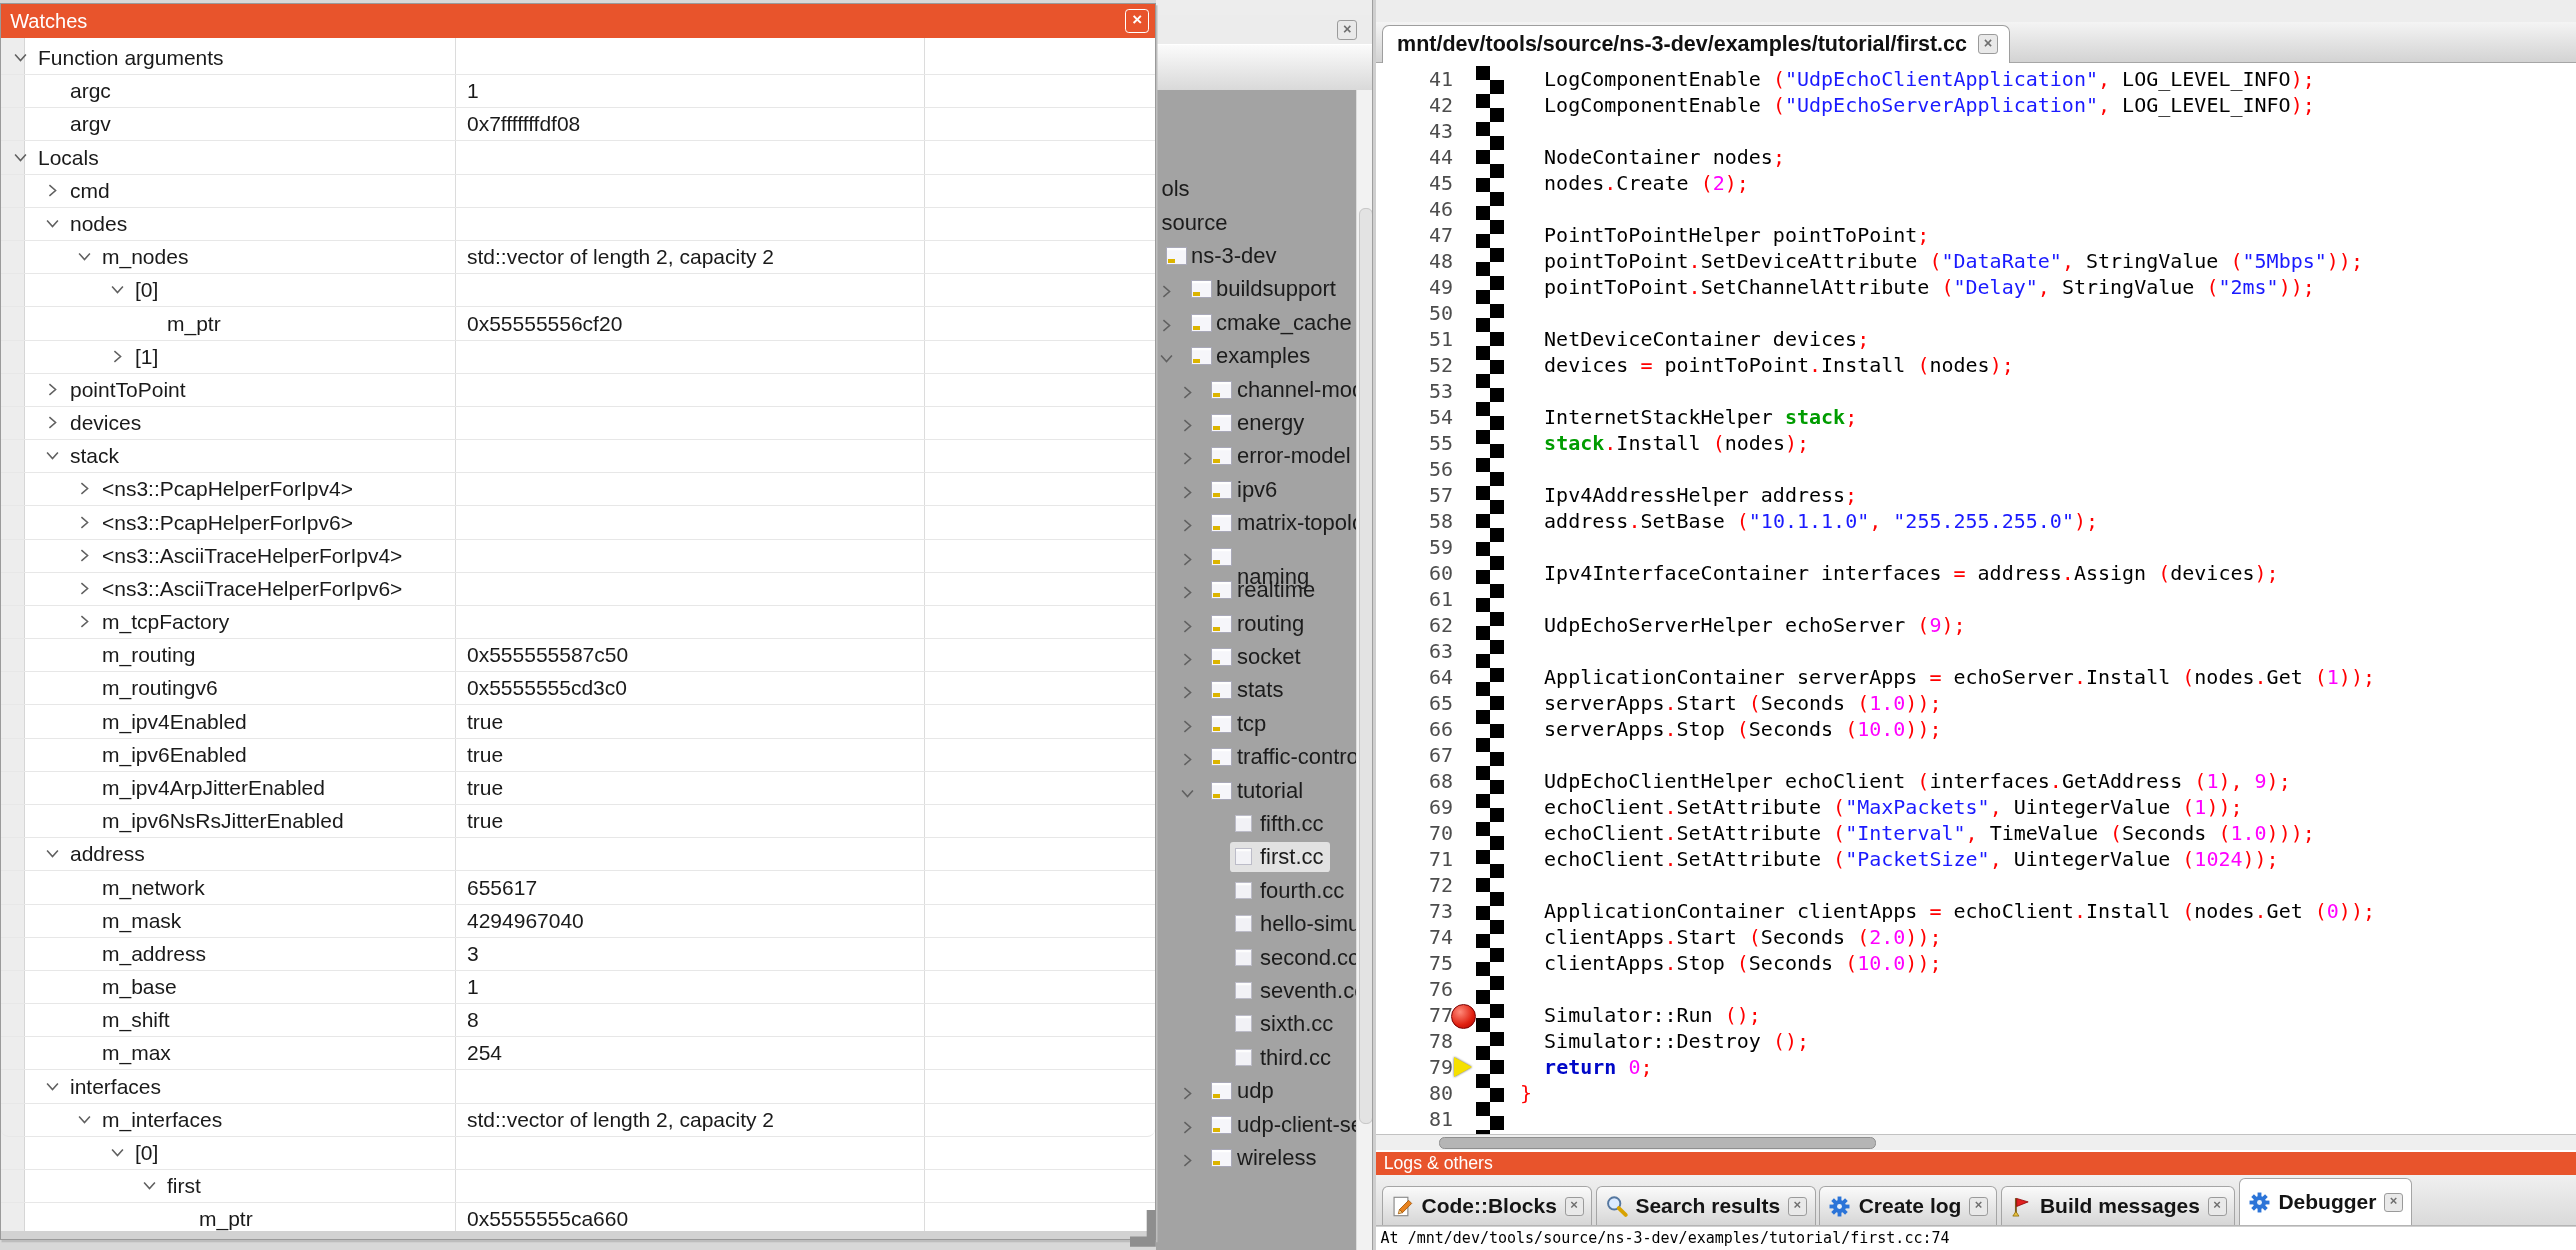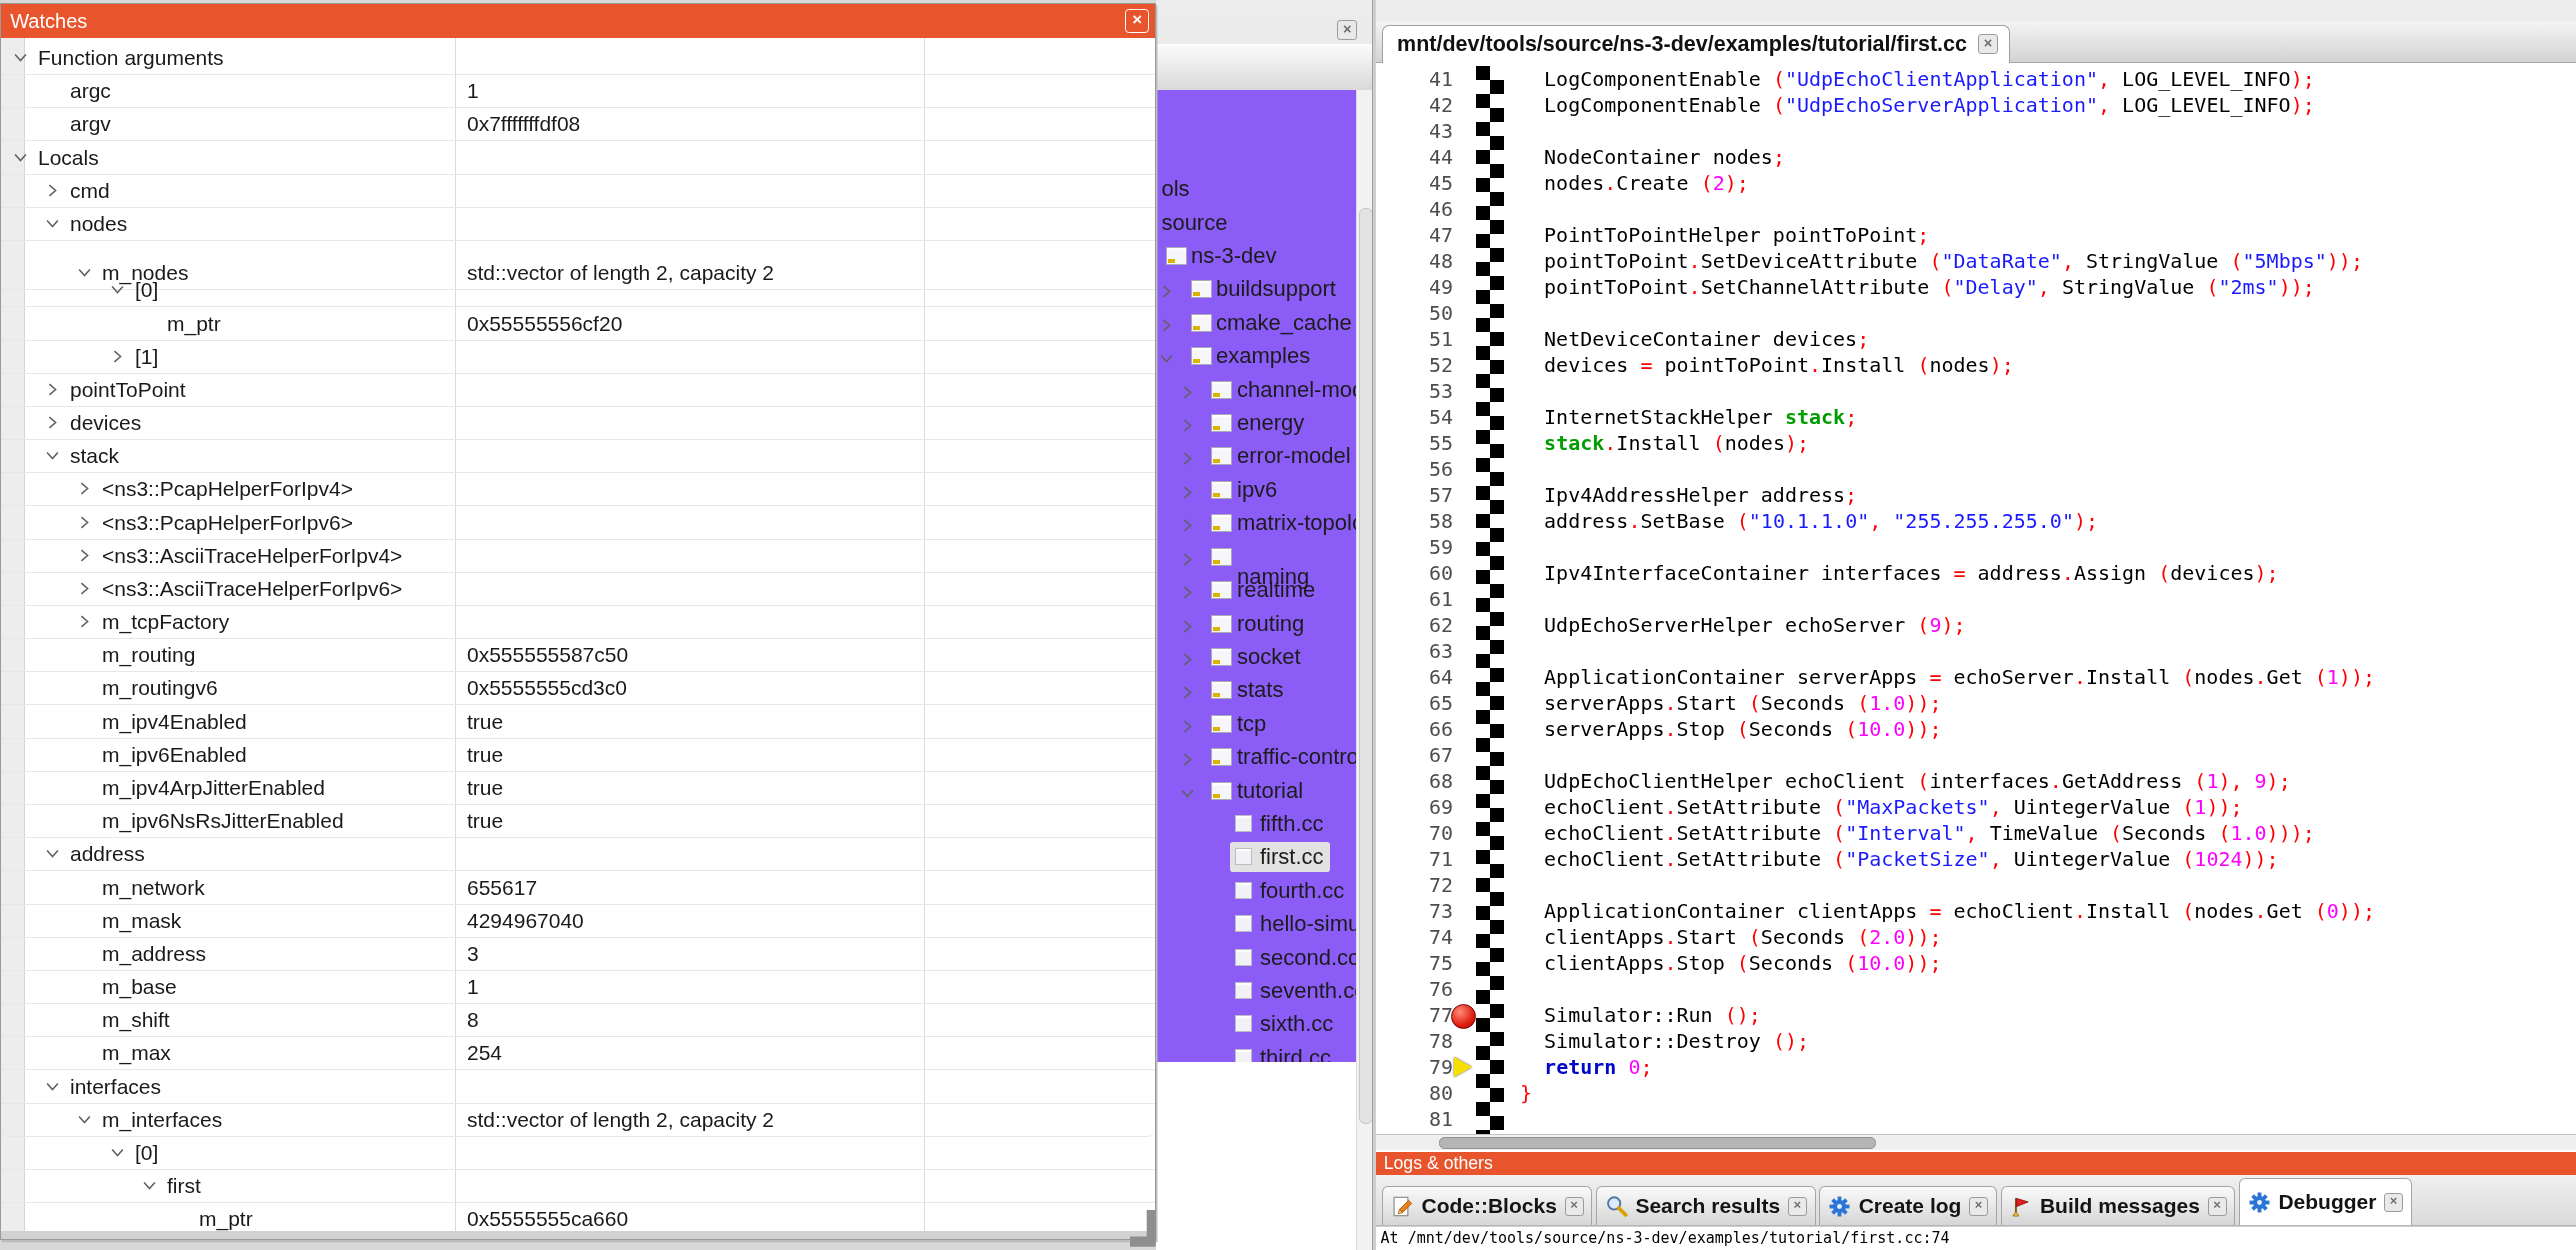--- a/index.html
+++ b/index.html
@@ -6,21 +6,21 @@
   #screen{position:relative;width:2576px;height:1250px;overflow:hidden;background:#d8d8d8;}
   .abs{position:absolute;}
 
   
   #mid-panel{left:1156px;top:0;width:220px;height:1250px;background:#ffffff;}
   #mid-top{left:0;top:0;width:220px;height:15.4px;background:#ededed;}
   #mid-hdr1{left:0;top:15.4px;width:220px;height:29px;background:#ececec;}
   #mid-hdr2{left:0;top:45px;width:220px;height:45px;background:linear-gradient(#fbfbfb,#d9d9d9);border-bottom:1.5px solid #a9a9a9;box-shadow:0 2.3px 0 #f3f3f3;}
   .xbox{display:inline-block;width:18.4px;height:18.4px;border:1.5px solid #9a9a9a;border-radius:3.1px;background:#e9e9e9;color:#6f6f6f;font-weight:bold;font-size:14.6px;line-height:17px;text-align:center;}
   #mid-close{left:181px;top:20px;}
-  #tree-view{left:0;top:90px;width:200px;height:972px;overflow:hidden;background:#8b5cf6;}
+  #tree-view{left:0;top:90px;width:200px;height:1161px;overflow:hidden;background:#a3a3a3;}
   .tree-row{position:absolute;height:33px;display:flex;align-items:center;white-space:nowrap;font-size:22px;color:#1c1c1c;}
   .tree-sel{position:absolute;background:#e2e2e2;border-radius:3.1px;}
   .ticon{display:inline-block;position:relative;width:19px;height:16px;background:#f6f6fa;border:0.8px solid #a9a9b8;box-shadow:inset 0 2.3px 0 #ffffff;}
   .ticon .fmark{position:absolute;left:0.8px;bottom:0.8px;width:7.7px;height:3.8px;background:#dcb400;}
   .ticon.file{width:15.4px;height:15.4px;background:#f2f2f6;border:0.8px solid #bcbcc8;box-shadow:inset 0 2.3px 0 #fdfdfd;}
   #tree-scroll{left:200px;top:90px;width:16px;height:1161px;background:#f2f2f2;border-left:0.8px solid #dcdcdc;}
   #tree-thumb{left:1.5px;top:118px;width:12.3px;height:914px;background:#e3e3e3;border:0.8px solid #c6c6c6;border-radius:6.1px;}
   #mid-sep{left:1372px;top:0;width:3.8px;height:1250px;background:#cfcfcf;border-left:0.8px solid #9f9f9f;border-right:0.8px solid #9f9f9f;}
 
   
@@ -461,21 +461,21 @@
                 <path d="M7 4 L15 11 L7 18" fill="none" stroke="#606060" stroke-width="2"></path>
               </svg></span>
             <span class="wlabel" style="left: 69px;">cmd</span>
           </div>
           <div class="w-row" style="top: 169px;">
             <span class="wchev" style="left: 43px;"><svg width="17" height="17" viewBox="0 0 22 22">
                 <path d="M7 4 L15 11 L7 18" fill="none" stroke="#606060" stroke-width="2" transform="rotate(90 11 11)"></path>
               </svg></span>
             <span class="wlabel" style="left: 69px;">nodes</span>
           </div>
-          <div class="w-row" style="top: 218px;">
+          <div class="w-row" style="top: 202px;">
             <span class="wchev" style="left: 75px;"><svg width="17" height="17" viewBox="0 0 22 22">
                 <path d="M7 4 L15 11 L7 18" fill="none" stroke="#606060" stroke-width="2" transform="rotate(90 11 11)"></path>
               </svg></span>
             <span class="wlabel" style="left: 101px;">m_nodes</span>
             <span class="wvalue">std::vector of length 2, capacity 2</span>
           </div>
           <div class="w-row" style="top: 235px;">
             <span class="wchev" style="left: 108px;"><svg width="17" height="17" viewBox="0 0 22 22">
                 <path d="M7 4 L15 11 L7 18" fill="none" stroke="#606060" stroke-width="2" transform="rotate(90 11 11)"></path>
               </svg></span>

